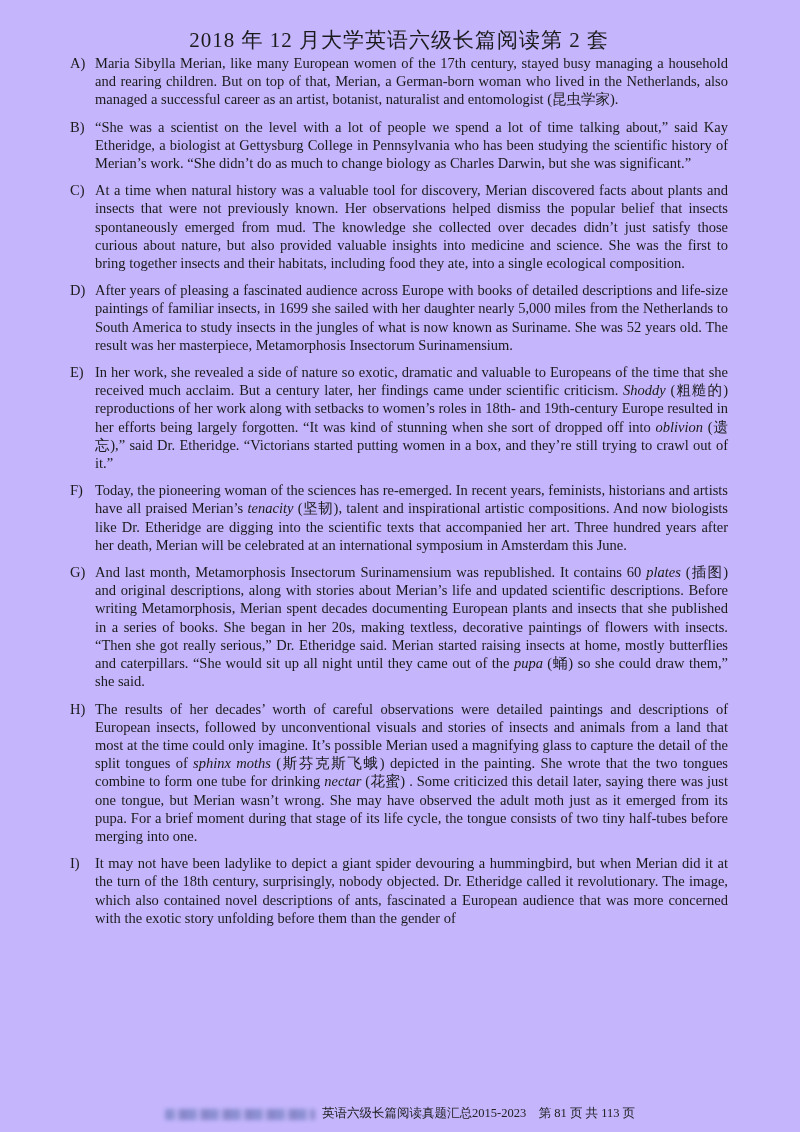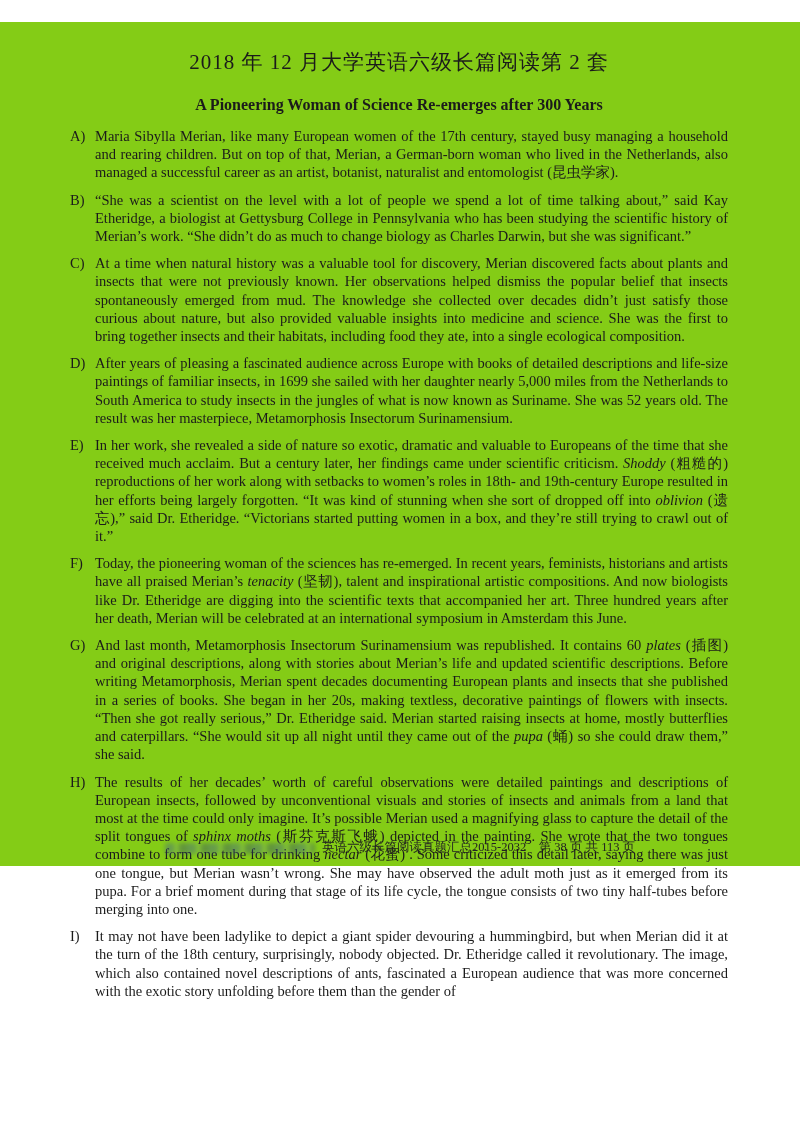--- a/index.html
+++ b/index.html
@@ -5,24 +5,23 @@
   * { margin: 0; padding: 0; box-sizing: border-box; }
   html, body { background: #ffffff; }
   body {
     width: 800px; height: 1132px;
     font-family: "Liberation Serif", serif;
     color: #1b1b1b;
     overflow: hidden;
   }
   .sheet {
     position: relative;
-    width: 800px; height: 844px;
-    background: #84cc16;
+    width: 800px; height: 1132px;
+    background: #c4b5fd;
     padding: 24px 72px 0 70px;
-    margin-top: 22px;
   }
   .doc-title {
     text-align: center;
     font-size: 21px;
     font-weight: 400;
     letter-spacing: 1px;
     margin-top: 2px;
   }
   .doc-heading {
     text-align: center;
@@ -69,21 +68,20 @@
     filter: blur(2.2px);
     border-radius: 2px;
     opacity: 0.75;
   }
 </style>
 </head>
 <body>
 
 <div class="sheet">
   <h1 class="doc-title">2018 年 12 月大学英语六级长篇阅读第 2 套</h1>
-  <h2 class="doc-heading">A Pioneering Woman of Science Re-emerges after 300 Years</h2>
 
   <div class="passage" id="passage">
   <div class="para">
     <span class="para-label">A)</span>
     <span class="para-text"><span>Maria Sibylla Merian, like many European women of the 17th century, stayed busy managing a household and rearing children. But on top of that, Merian, a German-born woman who lived in the Netherlands, also managed a successful career as an artist, botanist, naturalist and entomologist (昆虫学家).</span></span>
   </div>
 
   <div class="para">
     <span class="para-label">B)</span>
     <span class="para-text"><span>“She was a scientist on the level with a lot of people we spend a lot of time talking about,” said Kay Etheridge, a biologist at Gettysburg College in Pennsylvania who has been studying the scientific history of Merian’s work. “She didn’t do as much to change biology as Charles Darwin, but she was significant.”</span></span>
@@ -120,17 +118,17 @@
   </div>
 
   <div class="para">
     <span class="para-label">I)</span>
     <span class="para-text"><span>It may not have been ladylike to depict a giant spider devouring a hummingbird, but when Merian did it at the turn of the 18th century, surprisingly, nobody objected. Dr. Etheridge called it revolutionary. The image, which also contained novel descriptions of ants, fascinated a European audience that was more concerned with the exotic story unfolding before them than the gender of</span></span>
   </div>
 </div>
 
   <div class="footer">
     <span class="footer-blur"></span>
-    <span>英语六级长篇阅读真题汇总2015-2032</span>
+    <span>英语六级长篇阅读真题汇总2015-2023</span>
     <span>&nbsp;&nbsp;</span>
-    <span>第 38 页 共 113 页</span>
+    <span>第 81 页 共 113 页</span>
   </div>
 </div>
 
 </body></html>

